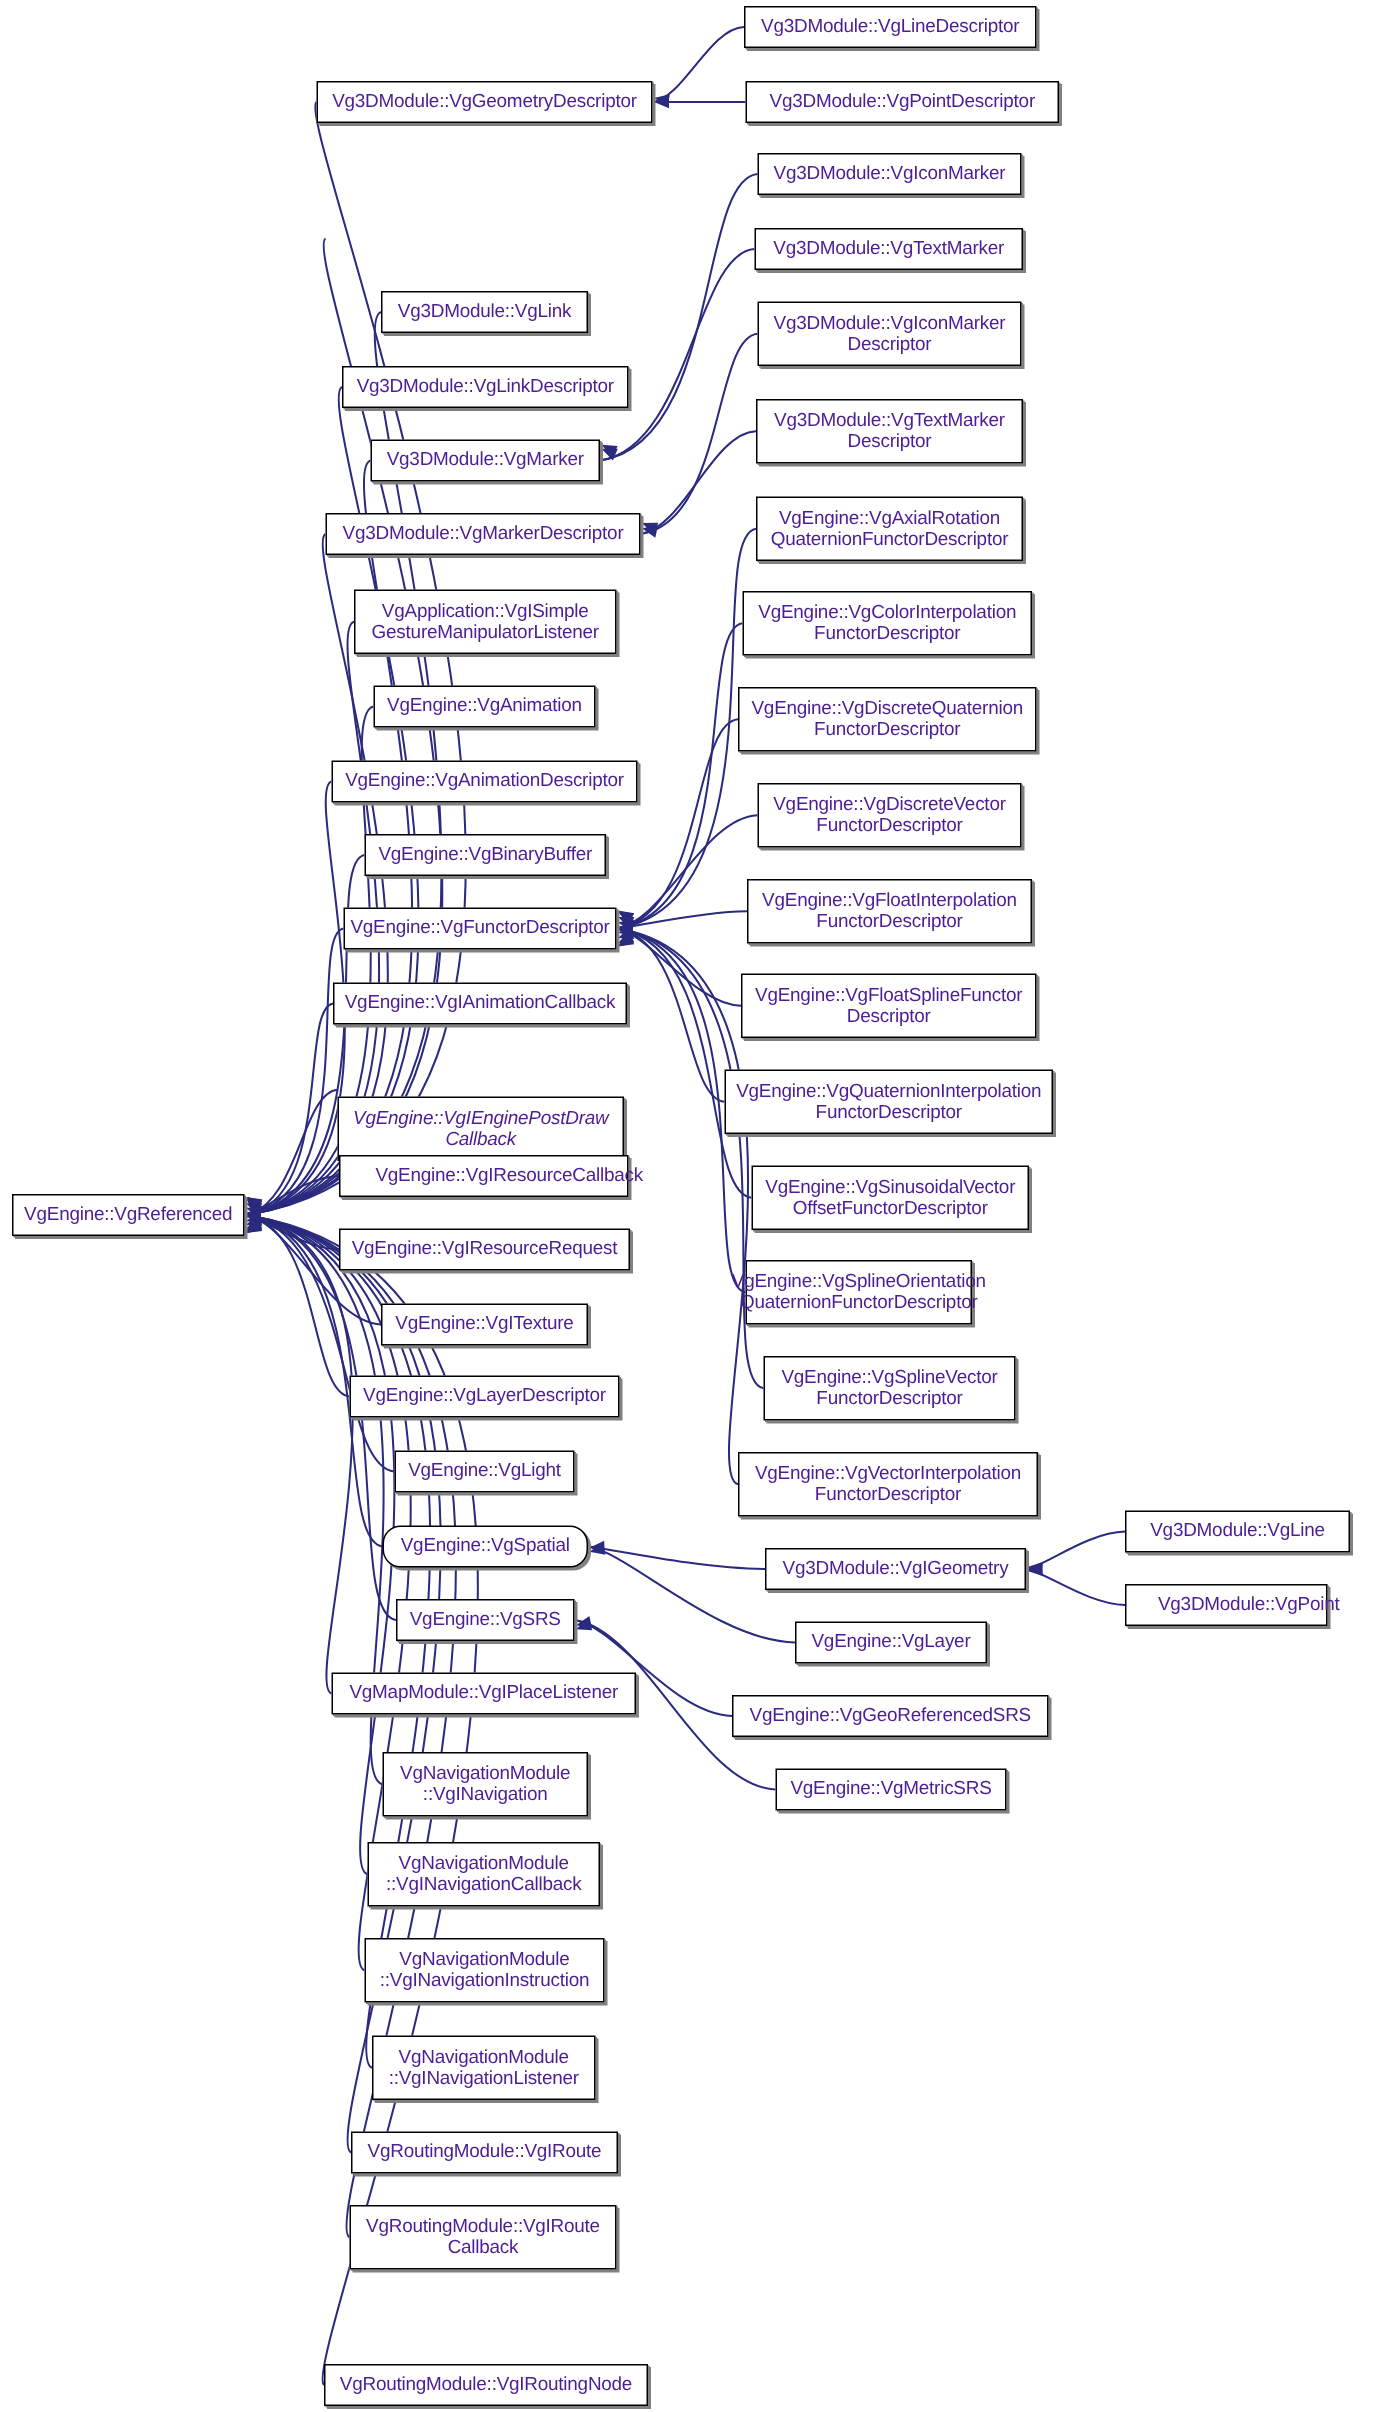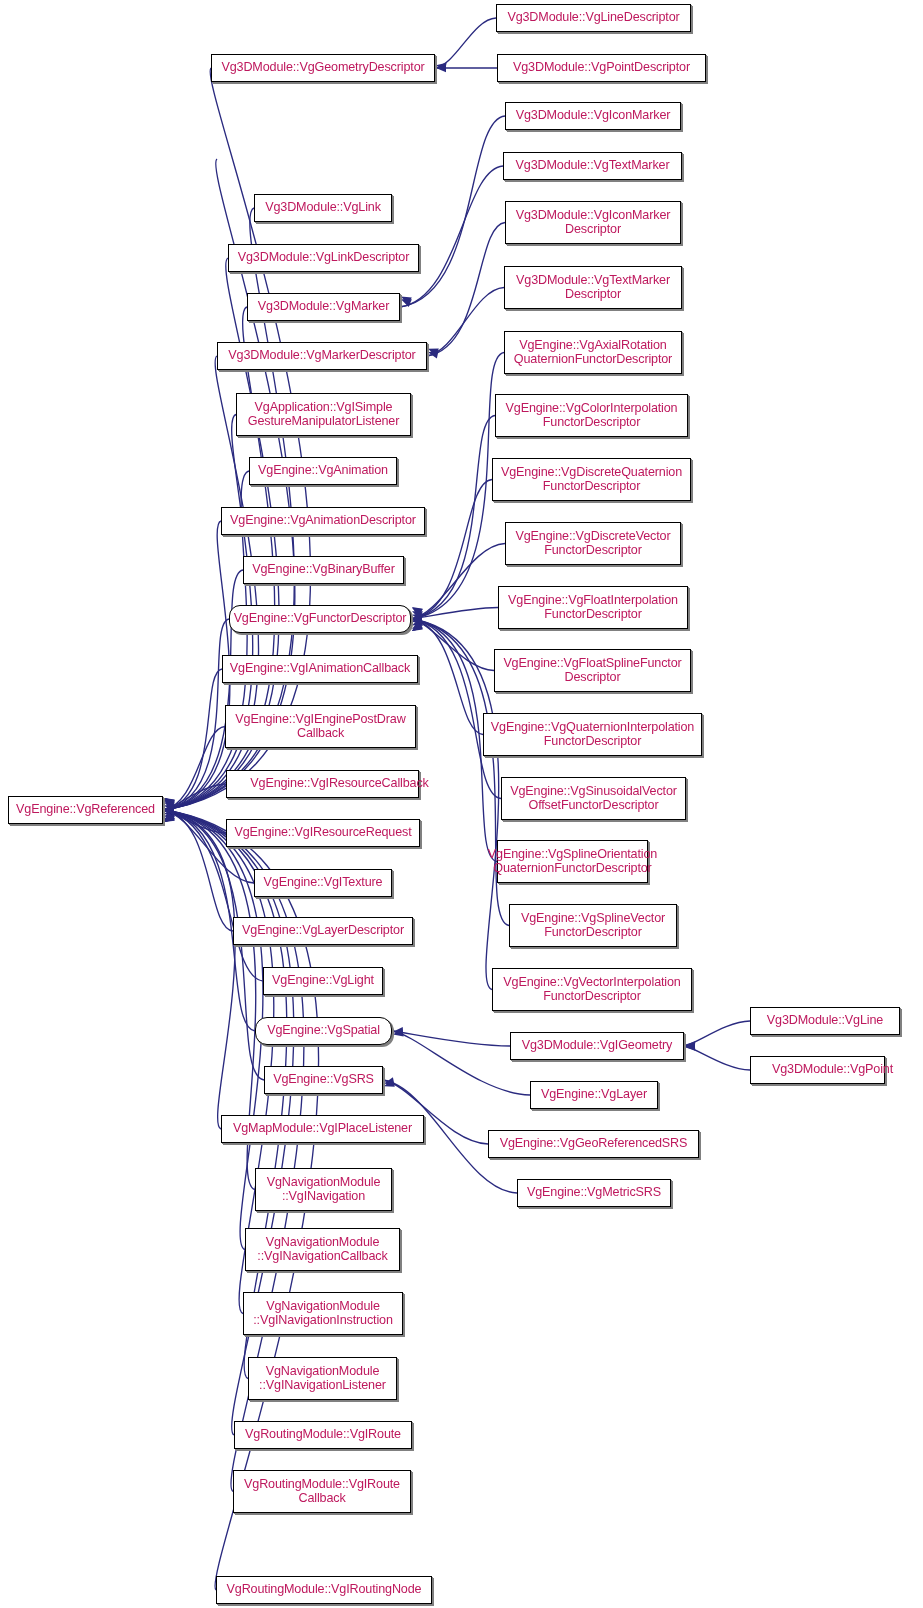--- a/index.html
+++ b/index.html
@@ -15,21 +15,21 @@
   .node{
     position:absolute;
     box-sizing:border-box;
     background:#ffffff;
     border:1px solid #000000;
     box-shadow:1px 1px 0 0 #808080, 2px 2px 0 0 #808080;
     display:flex;
     align-items:center;
     justify-content:center;
     text-align:center;
-    color:#be185d;
+    color:#4c1d95;
     font-size:12.6px;
     line-height:13.5px;
     letter-spacing:-0.15px;
     white-space:pre-line;
     padding:0 2px;
   }
 </style>
 </head>
 <body>
 
@@ -142,23 +142,23 @@
     <div class="node" style="left: 211px; top: 54px; width: 224px; height: 28px;">Vg3DModule::VgGeometryDescriptor</div>
     <div class="node" style="left: 254px; top: 194px; width: 138px; height: 28px;">Vg3DModule::VgLink</div>
     <div class="node" style="left: 228px; top: 244px; width: 191px; height: 28px;">Vg3DModule::VgLinkDescriptor</div>
     <div class="node" style="left: 247px; top: 293px; width: 153px; height: 28px;">Vg3DModule::VgMarker</div>
     <div class="node" style="left: 217px; top: 342px; width: 210px; height: 28px;">Vg3DModule::VgMarkerDescriptor</div>
     <div class="node" style="left: 236px; top: 393px; width: 175px; height: 43px;">VgApplication::VgISimple
 GestureManipulatorListener</div>
     <div class="node" style="left: 249px; top: 457px; width: 148px; height: 28px;">VgEngine::VgAnimation</div>
     <div class="node" style="left: 221px; top: 507px; width: 204px; height: 28px;">VgEngine::VgAnimationDescriptor</div>
     <div class="node" style="left: 243px; top: 556px; width: 161px; height: 28px;">VgEngine::VgBinaryBuffer</div>
-    <div class="node" style="left: 229px; top: 605px; width: 182px; height: 28px; border-radius: 11px;">VgEngine::VgFunctorDescriptor</div>
+    <div class="node" style="left: 229px; top: 605px; width: 182px; height: 28px;">VgEngine::VgFunctorDescriptor</div>
     <div class="node" style="left: 222px; top: 655px; width: 196px; height: 28px;">VgEngine::VgIAnimationCallback</div>
-    <div class="node" style="left: 225px; top: 705px; width: 191px; height: 43px;">VgEngine::VgIEnginePostDraw
+    <div class="node" style="left: 225px; top: 731px; width: 191px; height: 43px; font-style: italic;">VgEngine::VgIEnginePostDraw
 Callback</div>
     <div class="node" style="left: 226px; top: 770px; width: 193px; height: 28px; padding-left: 36px;">VgEngine::VgIResourceCallback</div>
     <div class="node" style="left: 226px; top: 819px; width: 194px; height: 28px;">VgEngine::VgIResourceRequest</div>
     <div class="node" style="left: 254px; top: 869px; width: 138px; height: 28px;">VgEngine::VgITexture</div>
     <div class="node" style="left: 233px; top: 917px; width: 180px; height: 28px;">VgEngine::VgLayerDescriptor</div>
     <div class="node" style="left: 263px; top: 967px; width: 120px; height: 28px;">VgEngine::VgLight</div>
     <div class="node" style="left: 255px; top: 1017px; width: 137px; height: 28px; border-radius: 12px;">VgEngine::VgSpatial</div>
     <div class="node" style="left: 264px; top: 1066px; width: 119px; height: 28px;">VgEngine::VgSRS</div>
     <div class="node" style="left: 221px; top: 1115px; width: 203px; height: 28px;">VgMapModule::VgIPlaceListener</div>
     <div class="node" style="left: 255px; top: 1168px; width: 137px; height: 43px;">VgNavigationModule

